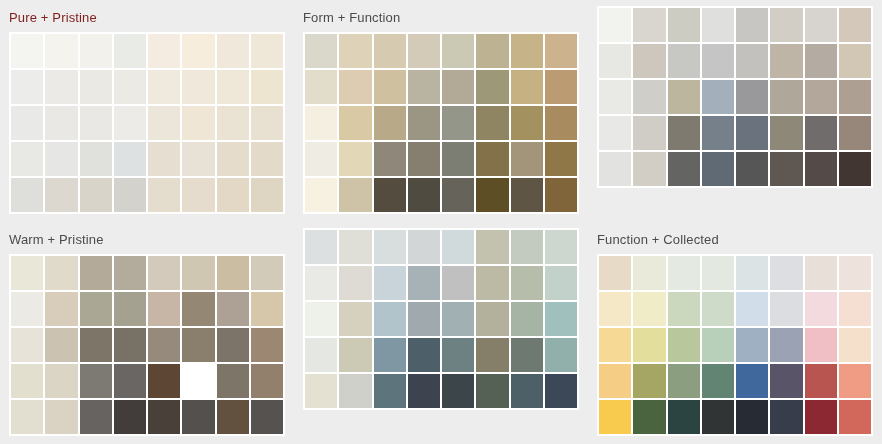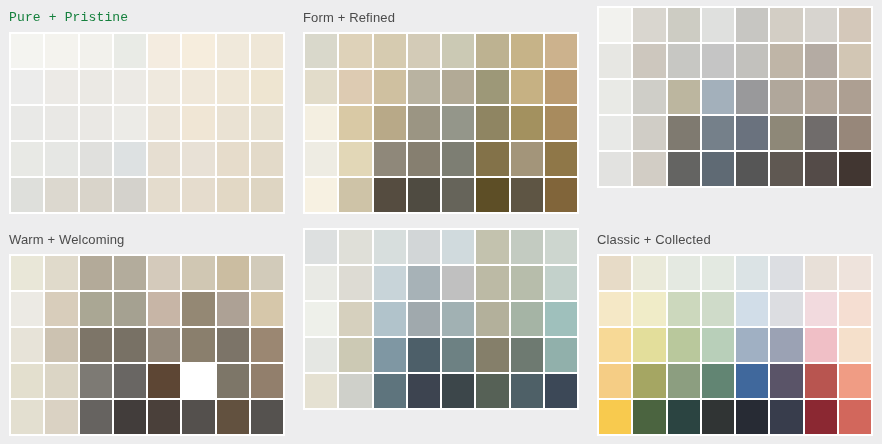--- a/index.html
+++ b/index.html
@@ -52,21 +52,21 @@
     width: 100%;
     height: 100%;
     display: block;
   }
 </style>
 </head>
 <body>
 
 <div id="board" style="background: rgb(237, 237, 238);">
     <div class="panel">
-      <div class="panel-title" style="color: #15803d; font-family: Liberation Mono, monospace;">Pure + Pristine</div>
+      <div class="panel-title" style="color: #7f1d1d;">Pure + Pristine</div>
       <div class="swatch-grid" style="background: rgb(255, 255, 255);">
         <div class="swatch" title="#f4f4f0" style="background-color: rgb(244, 244, 240);"></div>
         <div class="swatch" title="#f4f3ee" style="background-color: rgb(244, 243, 238);"></div>
         <div class="swatch" title="#f2f1ec" style="background-color: rgb(242, 241, 236);"></div>
         <div class="swatch" title="#e9ebe6" style="background-color: rgb(233, 235, 230);"></div>
         <div class="swatch" title="#f4ece0" style="background-color: rgb(244, 236, 224);"></div>
         <div class="swatch" title="#f6eddd" style="background-color: rgb(246, 237, 221);"></div>
         <div class="swatch" title="#f0e9db" style="background-color: rgb(240, 233, 219);"></div>
         <div class="swatch" title="#efe7d7" style="background-color: rgb(239, 231, 215);"></div>
         <div class="swatch" title="#ececeb" style="background-color: rgb(236, 236, 235);"></div>
@@ -97,21 +97,21 @@
         <div class="swatch" title="#dcd8cf" style="background-color: rgb(220, 216, 207);"></div>
         <div class="swatch" title="#d9d4ca" style="background-color: rgb(217, 212, 202);"></div>
         <div class="swatch" title="#d4d2cc" style="background-color: rgb(212, 210, 204);"></div>
         <div class="swatch" title="#e4dccd" style="background-color: rgb(228, 220, 205);"></div>
         <div class="swatch" title="#e5dccd" style="background-color: rgb(229, 220, 205);"></div>
         <div class="swatch" title="#e2d8c5" style="background-color: rgb(226, 216, 197);"></div>
         <div class="swatch" title="#ded5c2" style="background-color: rgb(222, 213, 194);"></div>
       </div>
     </div>
     <div class="panel">
-      <div class="panel-title" style="color: rgb(75, 75, 75);">Form + Refined</div>
+      <div class="panel-title" style="color: rgb(75, 75, 75);">Form + Function</div>
       <div class="swatch-grid" style="background: rgb(255, 255, 255);">
         <div class="swatch" title="#d9d8cb" style="background-color: rgb(217, 216, 203);"></div>
         <div class="swatch" title="#ded2b9" style="background-color: rgb(222, 210, 185);"></div>
         <div class="swatch" title="#d6cbb0" style="background-color: rgb(214, 203, 176);"></div>
         <div class="swatch" title="#d3cbb7" style="background-color: rgb(211, 203, 183);"></div>
         <div class="swatch" title="#cbc9b4" style="background-color: rgb(203, 201, 180);"></div>
         <div class="swatch" title="#bdb291" style="background-color: rgb(189, 178, 145);"></div>
         <div class="swatch" title="#c6b388" style="background-color: rgb(198, 179, 136);"></div>
         <div class="swatch" title="#ccb28d" style="background-color: rgb(204, 178, 141);"></div>
         <div class="swatch" title="#e2dcca" style="background-color: rgb(226, 220, 202);"></div>
@@ -186,21 +186,21 @@
         <div class="swatch" title="#d2cdc5" style="background-color: rgb(210, 205, 197);"></div>
         <div class="swatch" title="#646462" style="background-color: rgb(100, 100, 98);"></div>
         <div class="swatch" title="#5f6a74" style="background-color: rgb(95, 106, 116);"></div>
         <div class="swatch" title="#565656" style="background-color: rgb(86, 86, 86);"></div>
         <div class="swatch" title="#5f5852" style="background-color: rgb(95, 88, 82);"></div>
         <div class="swatch" title="#544b48" style="background-color: rgb(84, 75, 72);"></div>
         <div class="swatch" title="#413631" style="background-color: rgb(65, 54, 49);"></div>
       </div>
     </div>
     <div class="panel">
-      <div class="panel-title" style="color: rgb(75, 75, 75);">Warm + Welcoming</div>
+      <div class="panel-title" style="color: rgb(75, 75, 75);">Warm + Pristine</div>
       <div class="swatch-grid" style="background: rgb(255, 255, 255);">
         <div class="swatch" title="#e9e7d8" style="background-color: rgb(233, 231, 216);"></div>
         <div class="swatch" title="#e0dacb" style="background-color: rgb(224, 218, 203);"></div>
         <div class="swatch" title="#b3aa99" style="background-color: rgb(179, 170, 153);"></div>
         <div class="swatch" title="#b3ac9c" style="background-color: rgb(179, 172, 156);"></div>
         <div class="swatch" title="#d4cabb" style="background-color: rgb(212, 202, 187);"></div>
         <div class="swatch" title="#d0c7b3" style="background-color: rgb(208, 199, 179);"></div>
         <div class="swatch" title="#cbbda1" style="background-color: rgb(203, 189, 161);"></div>
         <div class="swatch" title="#d2cbba" style="background-color: rgb(210, 203, 186);"></div>
         <div class="swatch" title="#eceae4" style="background-color: rgb(236, 234, 228);"></div>
@@ -275,21 +275,21 @@
         <div class="swatch" title="#cfd0ca" style="background-color: rgb(207, 208, 202);"></div>
         <div class="swatch" title="#5e747d" style="background-color: rgb(94, 116, 125);"></div>
         <div class="swatch" title="#3d4450" style="background-color: rgb(61, 68, 80);"></div>
         <div class="swatch" title="#3c464a" style="background-color: rgb(60, 70, 74);"></div>
         <div class="swatch" title="#566156" style="background-color: rgb(86, 97, 86);"></div>
         <div class="swatch" title="#4e6067" style="background-color: rgb(78, 96, 103);"></div>
         <div class="swatch" title="#3c4857" style="background-color: rgb(60, 72, 87);"></div>
       </div>
     </div>
     <div class="panel">
-      <div class="panel-title" style="color: rgb(75, 75, 75);">Classic + Collected</div>
+      <div class="panel-title" style="color: rgb(75, 75, 75);">Function + Collected</div>
       <div class="swatch-grid" style="background: rgb(255, 255, 255);">
         <div class="swatch" title="#e7dbc7" style="background-color: rgb(231, 219, 199);"></div>
         <div class="swatch" title="#eaeada" style="background-color: rgb(234, 234, 218);"></div>
         <div class="swatch" title="#e4e9e1" style="background-color: rgb(228, 233, 225);"></div>
         <div class="swatch" title="#e3e9e1" style="background-color: rgb(227, 233, 225);"></div>
         <div class="swatch" title="#dbe3e5" style="background-color: rgb(219, 227, 229);"></div>
         <div class="swatch" title="#dcdee2" style="background-color: rgb(220, 222, 226);"></div>
         <div class="swatch" title="#e8e0d8" style="background-color: rgb(232, 224, 216);"></div>
         <div class="swatch" title="#eee3dc" style="background-color: rgb(238, 227, 220);"></div>
         <div class="swatch" title="#f5e8c6" style="background-color: rgb(245, 232, 198);"></div>

